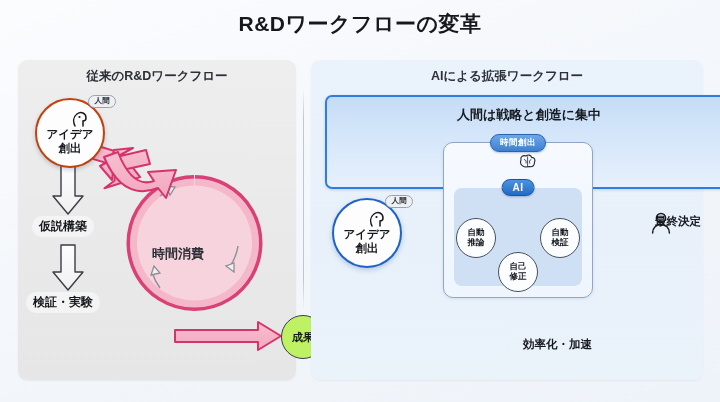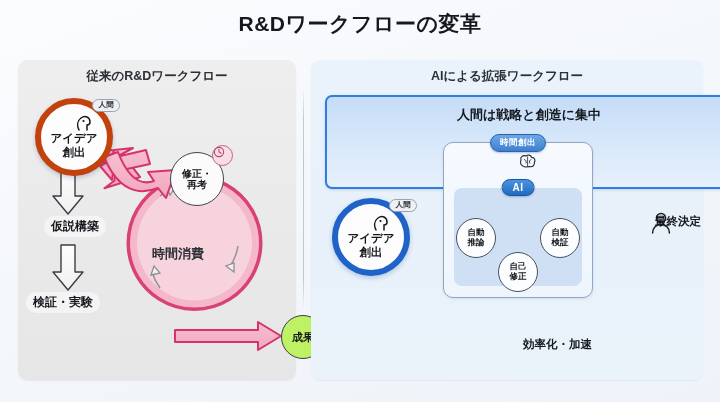--- a/index.html
+++ b/index.html
@@ -36,21 +36,21 @@
   .divider{
     position:absolute;left:303px;top:88px;width:1px;height:222px;
     background:linear-gradient(180deg,rgba(160,168,180,0) 0%,rgba(150,158,172,.55) 14%,rgba(150,158,172,.55) 86%,rgba(160,168,180,0) 100%);
   }
 
   
   .node{position:absolute;display:flex;align-items:center;justify-content:center;text-align:center;}
 
   .circle-idea{
     width:66px;height:66px;border-radius:50%;
-    background:#fdfdfd;border:6px solid #c2410c;
+    background:#fdfdfd;border:2px solid #c2410c;
     box-shadow:0 2px 4px rgba(20,40,100,.22);
     font-size:11.5px;font-weight:700;line-height:1.18;color:#16181d;
     flex-direction:column;
   }
   .circle-idea.right{border-color:#1f63c8;box-shadow:0 2px 5px rgba(20,70,160,.25);}
 
   .badge-human{
     position:absolute;right:-13px;top:-5px;
     padding:1px 5px;border-radius:7px;
     background:#eef0f4;border:1px solid #9aa2ae;
@@ -231,33 +231,23 @@
       <svg width="20" height="18" viewBox="0 0 20 18">
         <path d="M5,17 C3,13 3,8 7,5 C11,2 16,4 16,9 C16,11 15,12 13,12 L13,17" fill="none" stroke="#16181d" stroke-width="1.5" stroke-linecap="round"></path>
         <circle cx="9.5" cy="8" r="1.1" fill="#16181d"></circle>
       </svg>
     </span>
     <span class="badge-human">人間</span>
     <span style="margin-top:17px;">アイデア</span>
     <span>創出</span>
   </div>
 
-  <div class="chip-label" style="left:32px;top:216px;margin-left:12px;">仮説構築</div>
+  <div class="chip-label" style="left:32px;top:216px;">仮説構築</div>
   <div class="chip-label" style="left:26px;top:292px;">検証・実験</div>
 
-  <div class="node circle-revise" style="left:170px;top:152px;">
-    <span class="clock-badge">
-      <svg width="12" height="12" viewBox="0 0 12 12">
-        <circle cx="6" cy="6" r="4.6" fill="none" stroke="#b04a6c" stroke-width="1.1"></circle>
-        <path d="M6,3.3 L6,6 L8.1,7.2" fill="none" stroke="#b04a6c" stroke-width="1.1" stroke-linecap="round"></path>
-      </svg>
-    </span>
-    <span>修正・</span>
-    <span>再考</span>
-  </div>
 
   <div class="loop-label" style="left:152px;top:245px;">時間消費</div>
 
   <div class="node circle-outcome" style="left:281px;top:315px;">
     <span>成果</span>
   </div>
 
   <div class="panel panel-right">
     <div class="panel-head">AIによる拡張ワークフロー</div>
   </div>

